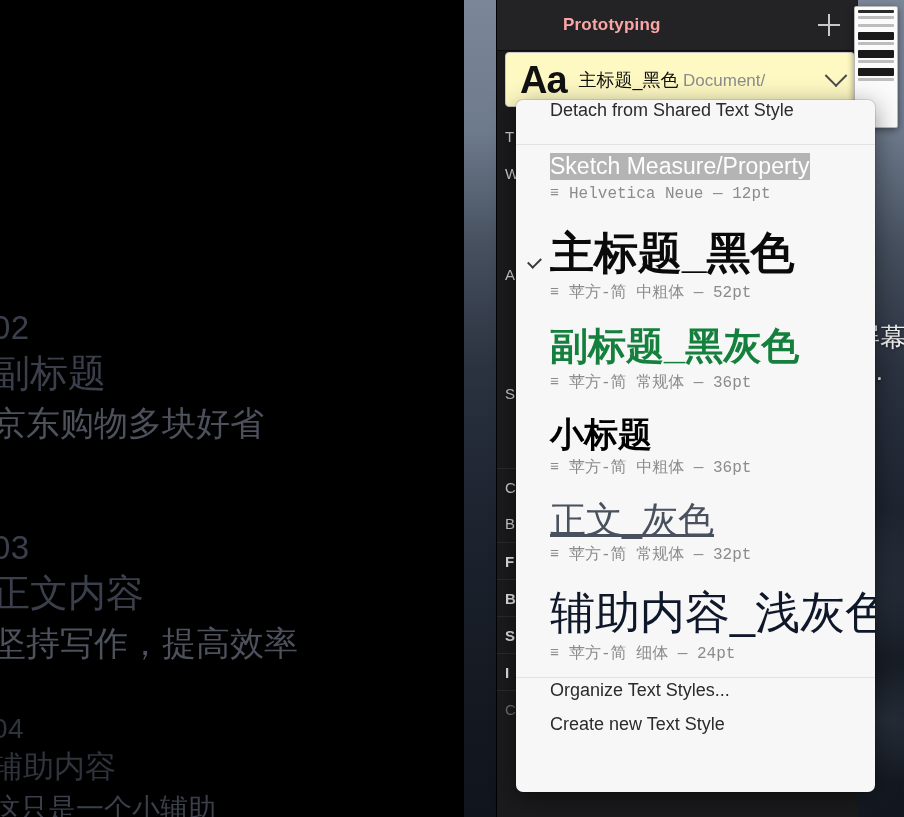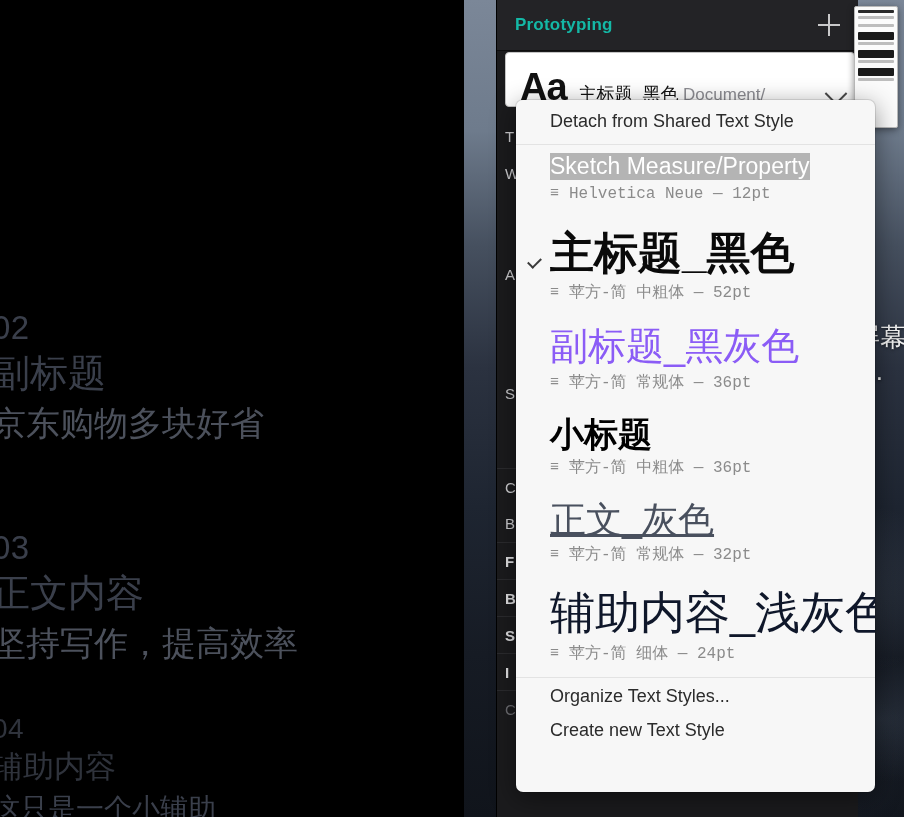--- a/index.html
+++ b/index.html
@@ -83,46 +83,47 @@
   .insp-header {
     height: 51px;
     background: #232326;
     display: flex;
     align-items: center;
     justify-content: space-between;
     padding: 0 18px 0 18px;
     border-bottom: 1px solid #0d0d0e;
   }
   .insp-header .title {
-    color: #14b8a6;
+    color: #fca5a5;
     font-size: 17px;
     font-weight: bold;
     letter-spacing: .2px;
+    margin-left: 48px;
   }
   .plus-icon {
     position: relative;
     width: 22px; height: 22px;
     opacity: .92;
   }
   .plus-icon::before, .plus-icon::after {
     content:""; position:absolute; background:#d8d8d8;
   }
   .plus-icon::before { left: 0; top: 10px; width: 22px; height: 2px; }
   .plus-icon::after  { top: 0; left: 10px; height: 22px; width: 2px; }
 
   
   .style-row {
     position: absolute;
     left: 8px; top: 52px;
     width: 350px; height: 55px;
-    background: #ffffff;
+    background: #fef9c3;
     border: 1px solid #c4c4c4;
     border-radius: 4px;
     display: flex;
-    align-items: flex-end;
+    align-items: center;
     padding: 0 10px 0 14px;
   }
   .aa-glyph {
     font-size: 38px;
     font-weight: bold;
     color: #111;
     line-height: 1;
     margin-right: 12px;
     letter-spacing: -1px;
   }
@@ -194,21 +195,20 @@
     border-radius: 7px;
     box-shadow: 0 6px 26px rgba(0,0,0,.45), 0 0 0 1px rgba(0,0,0,.10);
     overflow: hidden;
     font-family: "Liberation Sans", "DejaVu Sans", sans-serif;
   }
   .pop-item {
     padding: 0 18px 0 34px;
     color: #2b2b2b;
     font-size: 18px;
     display: flex;
-    align-items: center;
     height: 42px;
   }
   .pop-divider { height: 1px; background: #e3e3e3; margin: 2px 0; }
 
   .style-item {
     position: relative;
     padding: 6px 16px 8px 34px;
   }
   .style-item .check {
     position: absolute;
@@ -243,21 +243,21 @@
     width: 14px;
     margin-right: 5px;
     color: #8b8b8b;
     font-size: 15px;
     vertical-align: 1px;
   }
 
   
   .p-measure { font-size: 23px; color: #ffffff; font-weight: 400; }
   .p-main    { font-size: 44px; color: #0a0a0a; font-weight: bold; }
-  .p-sub     { font-size: 38px; color: #8b5cf6; font-weight: 400; }
+  .p-sub     { font-size: 38px; color: #15803d; font-weight: 700; }
   .p-small   { font-size: 34px; color: #000000; font-weight: bold; }
   .p-body    { font-size: 36px; color: #49505e; font-weight: 400; text-decoration: underline; }
   .p-aux     { font-size: 45px; color: #0f172a; font-weight: 400; }
 </style>
 </head>
 <body>
 
 <div id="root">
 
   <div class="canvas">

